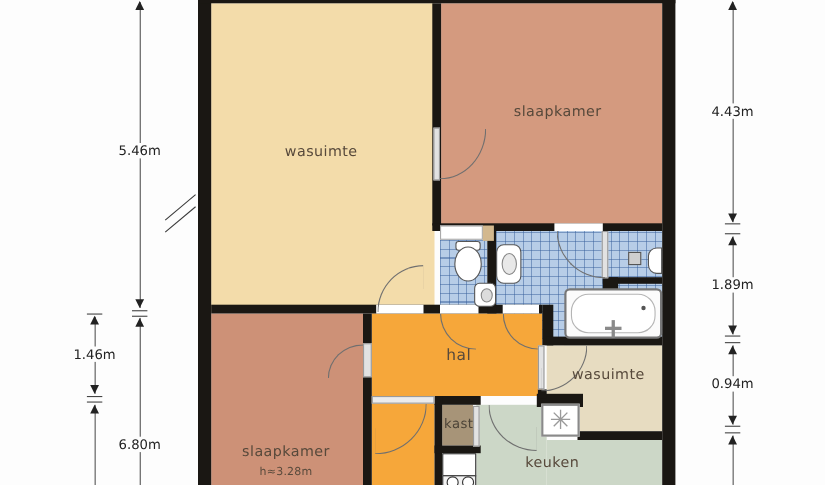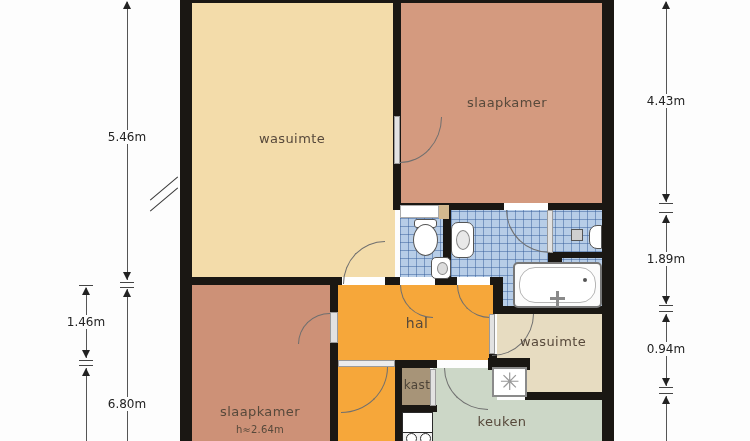--- a/index.html
+++ b/index.html
@@ -124,21 +124,21 @@
   <div style="left:402px;top:432px;width:31px;height:12px;background:#f2f2f2;border:1.5px solid #2a2a2a;"></div>
   <div style="left:406px;top:433px;width:11px;height:11px;border:1.5px solid #333;border-radius:50%;background:#fff;"></div>
   <div style="left:420px;top:433px;width:11px;height:11px;border:1.5px solid #333;border-radius:50%;background:#fff;"></div>
 
   <div class="cutmark" style="left:146px;top:188px;"></div>
   <div class="cutmark" style="left:146px;top:199px;"></div>
 
   <div class="room-label" style="left:292px;top:138px;">wasuimte</div>
   <div class="room-label" style="left:507px;top:102px;">slaapkamer</div>
   <div class="room-label" style="left:260px;top:411px;">slaapkamer</div>
-  <div class="room-label small" style="left:260px;top:429px;">h≈2.64m</div>
+  <div class="room-label small" style="left:260px;top:429px;">h≈3.28m</div>
   <div class="room-label" style="left:417px;top:323px;font-size:14px;">hal</div>
   <div class="room-label" style="left:553px;top:341px;">wasuimte</div>
   <div class="room-label" style="left:417px;top:385px;font-size:12px;color:#4d4438;">kast</div>
   <div class="room-label" style="left:502px;top:421px;">keuken</div>
 
   <div class="dline" style="left:127px;top:2px;height:278px;"></div>
   <div class="arr up" style="left:123px;top:1px;"></div>
   <div class="arr down" style="left:123px;top:272px;"></div>
   <div class="tick" style="left:120px;top:282px;width:14px;"></div>
   <div class="tick" style="left:120px;top:287px;width:14px;"></div>

